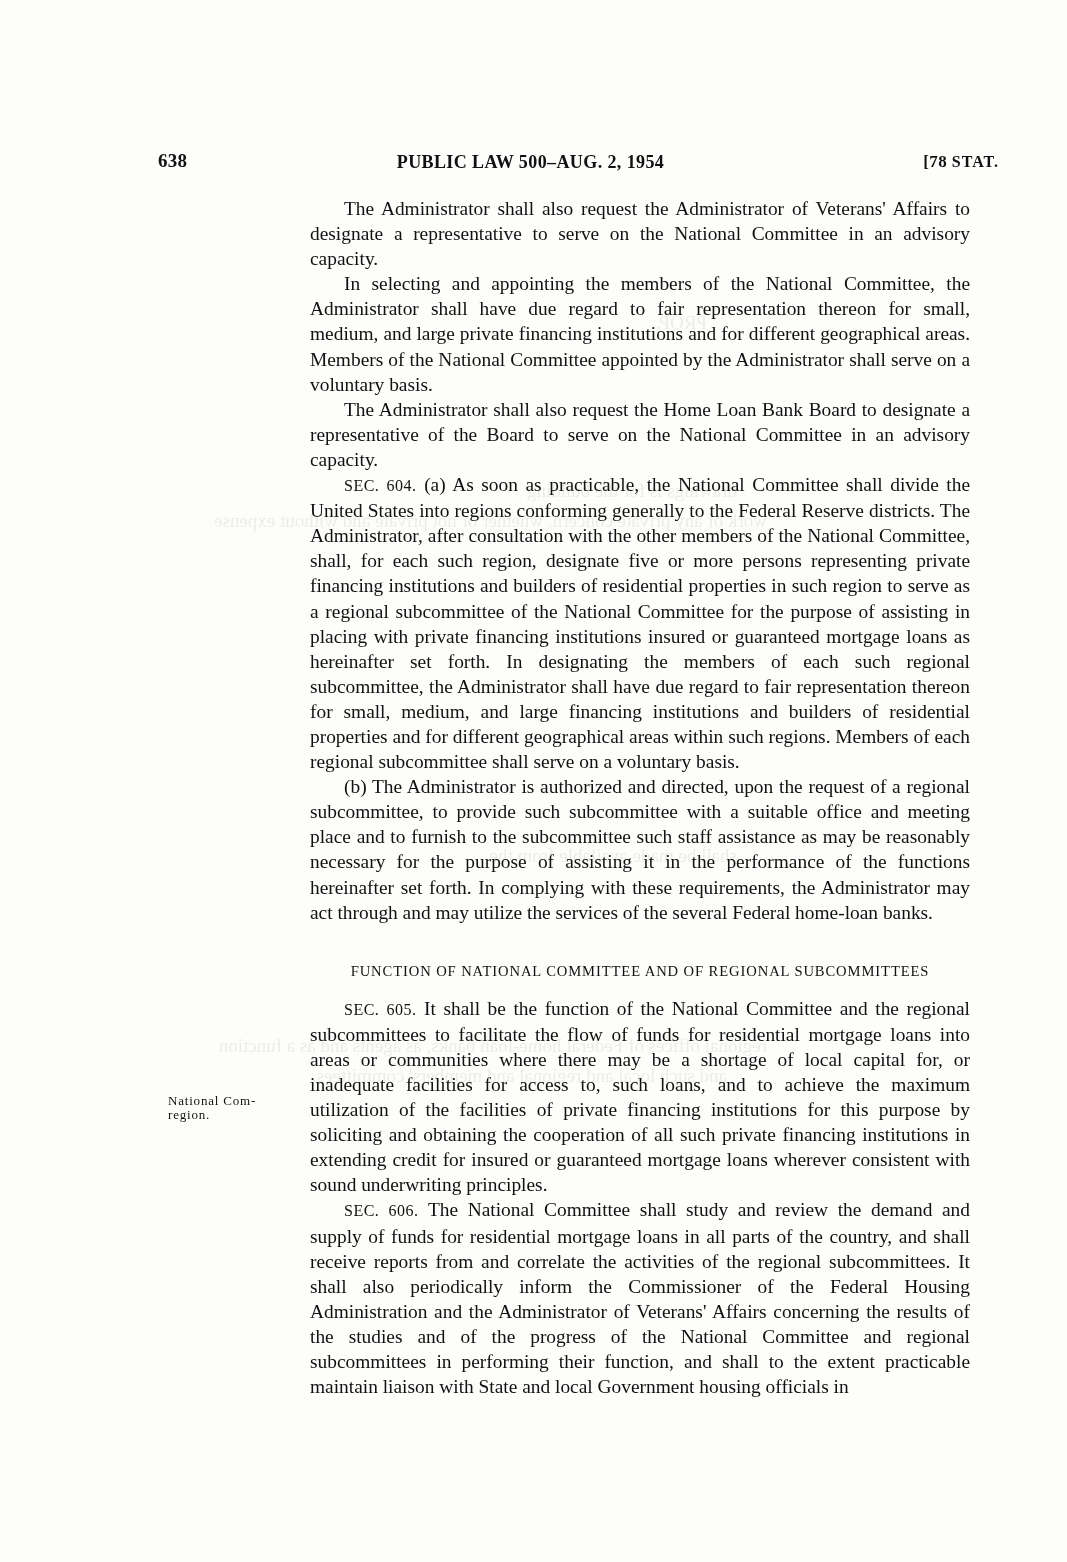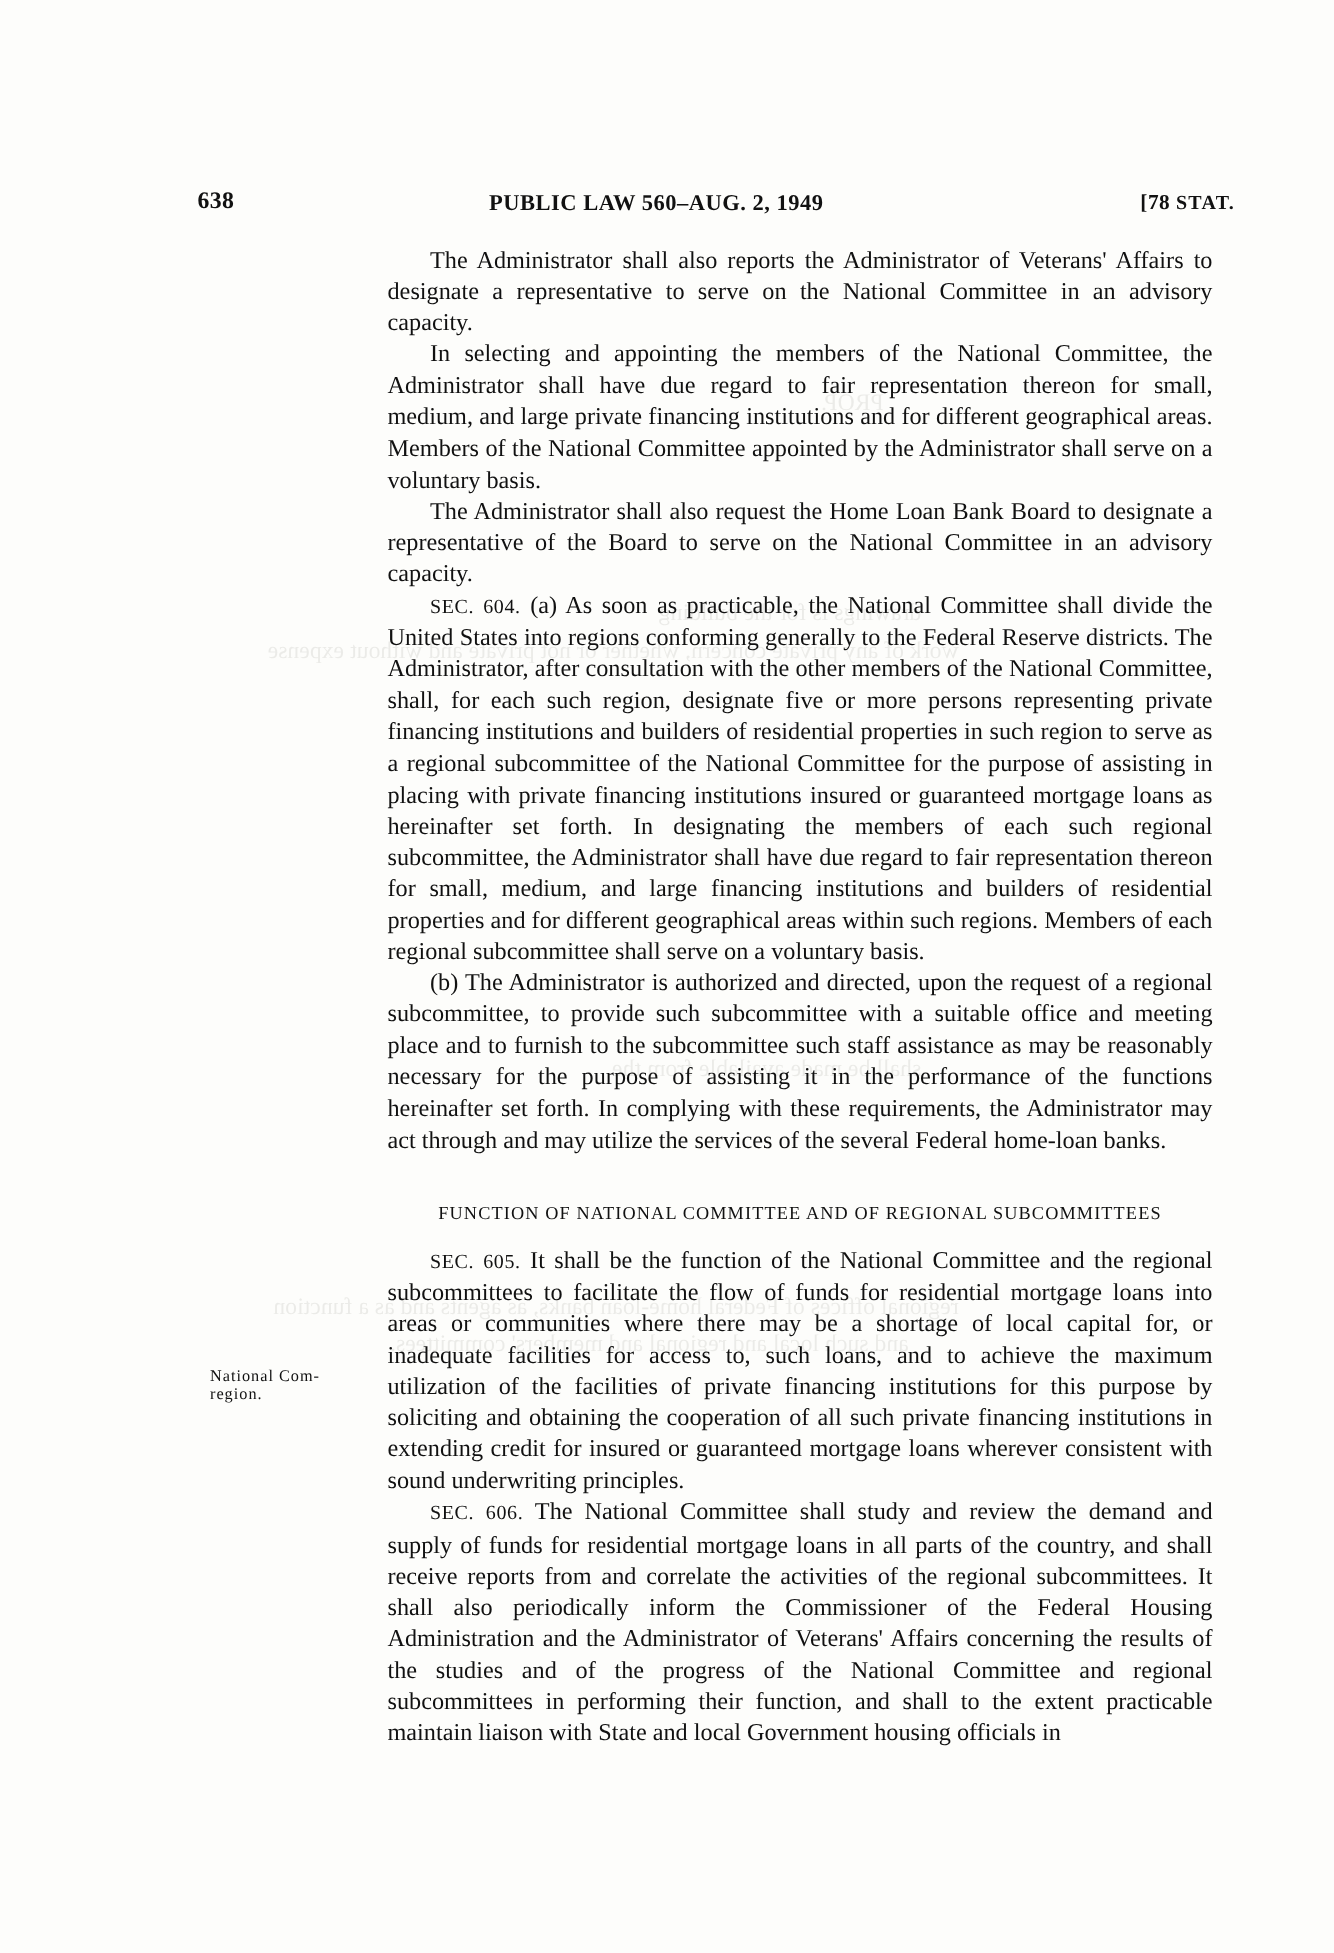--- a/index.html
+++ b/index.html
@@ -18,21 +18,21 @@
   .page {
     position: absolute;
     inset: 0;
     background: #fdfdfb;
   }
   
   .header {
     position: absolute;
     top: 150px;
     left: 0;
-    right: 17px;
+    right: 6px;
     height: 26px;
   }
   .page-number {
     position: absolute;
     left: 158px;
     top: 0;
     font-size: 19px;
     font-weight: bold;
     letter-spacing: 0.3px;
   }
@@ -134,32 +134,32 @@
     <div style="left:300px; top:510px;">work of any private concern, whether or not private and without expense</div>
     <div style="left:330px; top:480px;">drawings is for the building</div>
     <div style="left:360px; top:312px;">PROP.</div>
     <div style="left:330px; top:845px;">shall be made available from the</div>
     <div style="left:300px; top:1035px;">regional offices of Federal home-loan banks, as agents and as a function</div>
     <div style="left:340px; top:1065px;">and such local and regional and members' committees.</div>
   </div>
 
   <div class="header">
     <div class="page-number">638</div>
-    <div class="header-title">PUBLIC LAW 560–AUG. 2, 1949</div>
+    <div class="header-title">PUBLIC LAW 500–AUG. 2, 1954</div>
     <div class="header-stat"><span>[78 </span><span class="small">STAT.</span></div>
   </div>
 
   <div class="sidenote">
     <span>National Com-</span>
     <span class="l2">region.</span>
   </div>
 
   <div class="column">
 
-    <p class="indent">The Administrator shall also reports the Administrator of Veterans' Affairs to designate a representative to serve on the National Committee in an advisory capacity.</p>
+    <p class="indent">The Administrator shall also request the Administrator of Veterans' Affairs to designate a representative to serve on the National Committee in an advisory capacity.</p>
     <p class="indent">In selecting and appointing the members of the National Committee, the Administrator shall have due regard to fair representation thereon for small, medium, and large private financing institutions and for different geographical areas.  Members of the National Committee appointed by the Administrator shall serve on a voluntary basis.</p>
     <p class="indent">The Administrator shall also request the Home Loan Bank Board to designate a representative of the Board to serve on the National Committee in an advisory capacity.</p>
 
 
     <p class="indent"><span class="sc">SEC. 604.</span><span> (a) As soon as practicable, the National Committee shall divide the United States into regions conforming generally to the Federal Reserve districts.  The Administrator, after consultation with the other members of the National Committee, shall, for each such region, designate five or more persons representing private financing institutions and builders of residential properties in such region to serve as a regional subcommittee of the National Committee for the purpose of assisting in placing with private financing institutions insured or guaranteed mortgage loans as hereinafter set forth.  In designating the members of each such regional subcommittee, the Administrator shall have due regard to fair representation thereon for small, medium, and large financing institutions and builders of residential properties and for different geographical areas within such regions.  Members of each regional subcommittee shall serve on a voluntary basis.</span></p>
 
     <p class="indent">(b) The Administrator is authorized and directed, upon the request of a regional subcommittee, to provide such subcommittee with a suitable office and meeting place and to furnish to the subcommittee such staff assistance as may be reasonably necessary for the purpose of assisting it in the performance of the functions hereinafter set forth.  In complying with these requirements, the Administrator may act through and may utilize the services of the several Federal home-loan banks.</p>
 
     <div class="center-head wide">FUNCTION OF NATIONAL COMMITTEE AND OF REGIONAL SUBCOMMITTEES</div>
 

